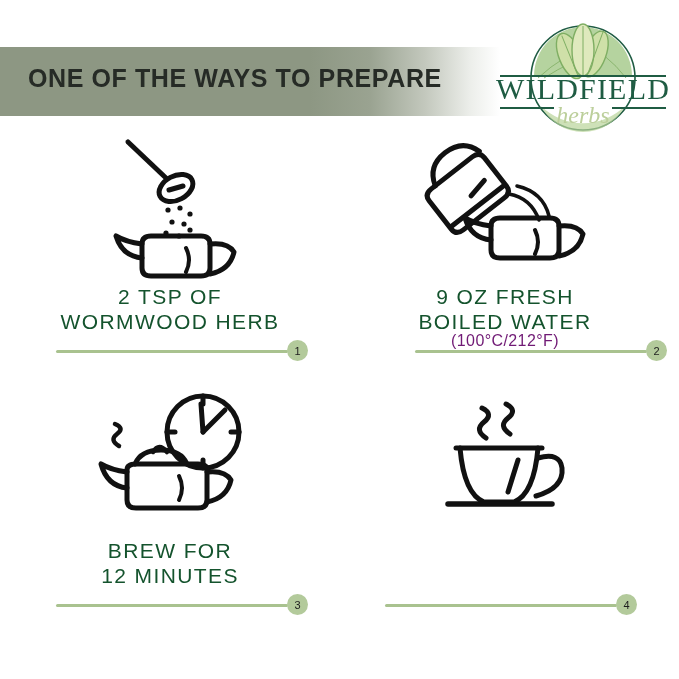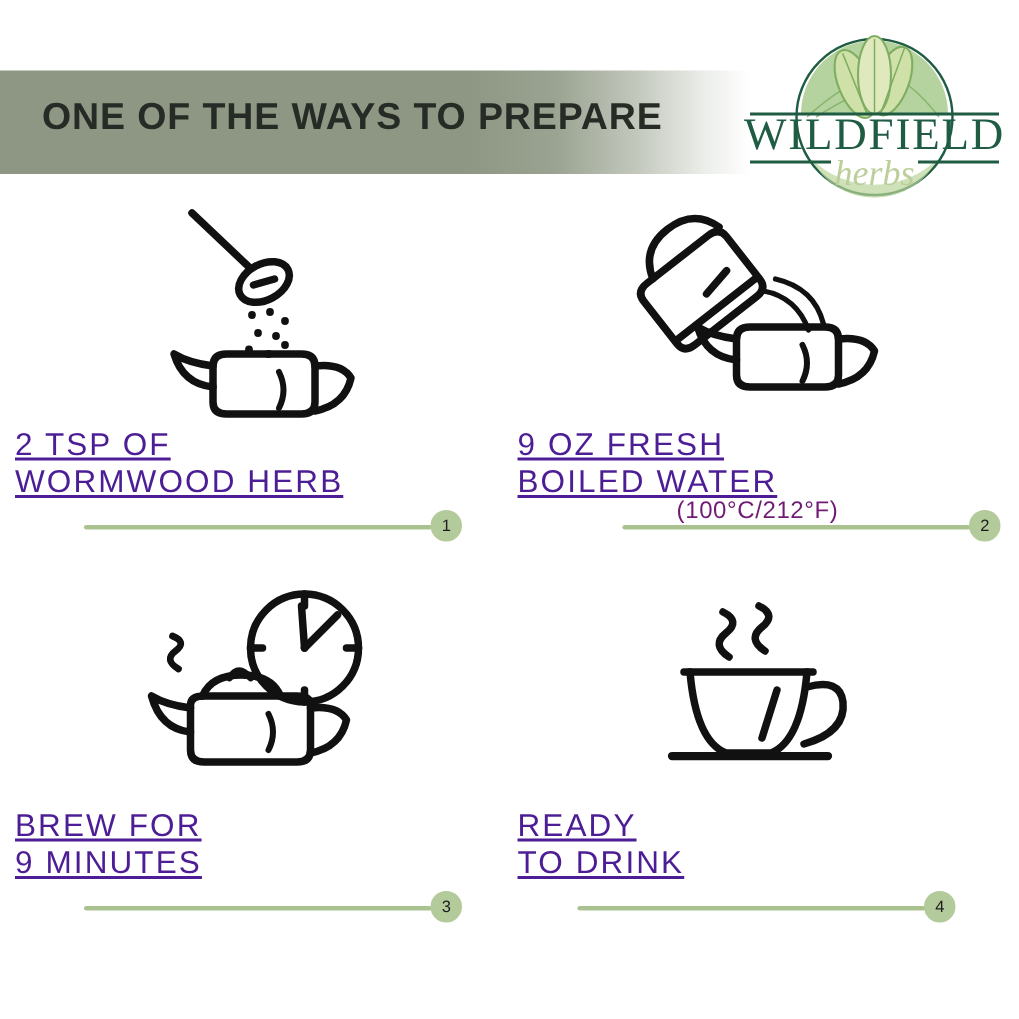--- a/index.html
+++ b/index.html
@@ -80,28 +80,28 @@
     display: flex;
     align-items: center;
     justify-content: center;
   }
 
   .step-caption {
     position: absolute;
     left: 0;
     top: 152px;
     width: 320px;
+    text-align: center;
     font-family: "Liberation Sans", sans-serif;
     font-size: 21px;
     font-weight: 300;
     letter-spacing: 1.4px;
     line-height: 25px;
-    color: #4c1d95;
+    color: #14532d;
     white-space: pre-line;
-    text-decoration: underline;
   }
   .step-sub {
     position: absolute;
     left: 0;
     top: 200px;
     width: 320px;
     text-align: center;
     font-family: "Liberation Sans", sans-serif;
     font-size: 16px;
     font-weight: 300;
@@ -292,21 +292,21 @@
 
           <path d="M52 86 q-16-2-26-8 q6 22 26 24"></path>
 
           <path d="M132 86 q18-2 24 8 q-4 18-24 22"></path>
 
           <path d="M104 90 q6 12 0 24" stroke-width="4"></path>
         </g>
       </svg>
     </div>
     <div class="step-caption">BREW FOR
-9 MINUTES</div>
+12 MINUTES</div>
     <div class="step-bar">
       <div class="bar-line"></div>
       <div class="bar-badge">3</div>
     </div>
   </div>
 
   <div class="step step-4">
     <div class="step-icon">
       <svg width="170" height="150" viewBox="0 0 170 150">
         <g fill="none" stroke="#111111" stroke-width="5" stroke-linecap="round" stroke-linejoin="round">
@@ -319,21 +319,19 @@
           <path d="M40 62 q4 46 24 54 h30 q20-8 24-54"></path>
 
           <path d="M118 72 q22-6 24 10 q2 20-26 28"></path>
 
           <line x1="98" y1="74" x2="88" y2="106"></line>
 
           <line x1="28" y1="118" x2="132" y2="118" stroke-width="5.5"></line>
         </g>
       </svg>
     </div>
-    <div class="step-caption">READY
-TO DRINK</div>
     <div class="step-bar bar-4">
       <div class="bar-line"></div>
       <div class="bar-badge">4</div>
     </div>
   </div>
 
 </div>
 
 </body></html>

